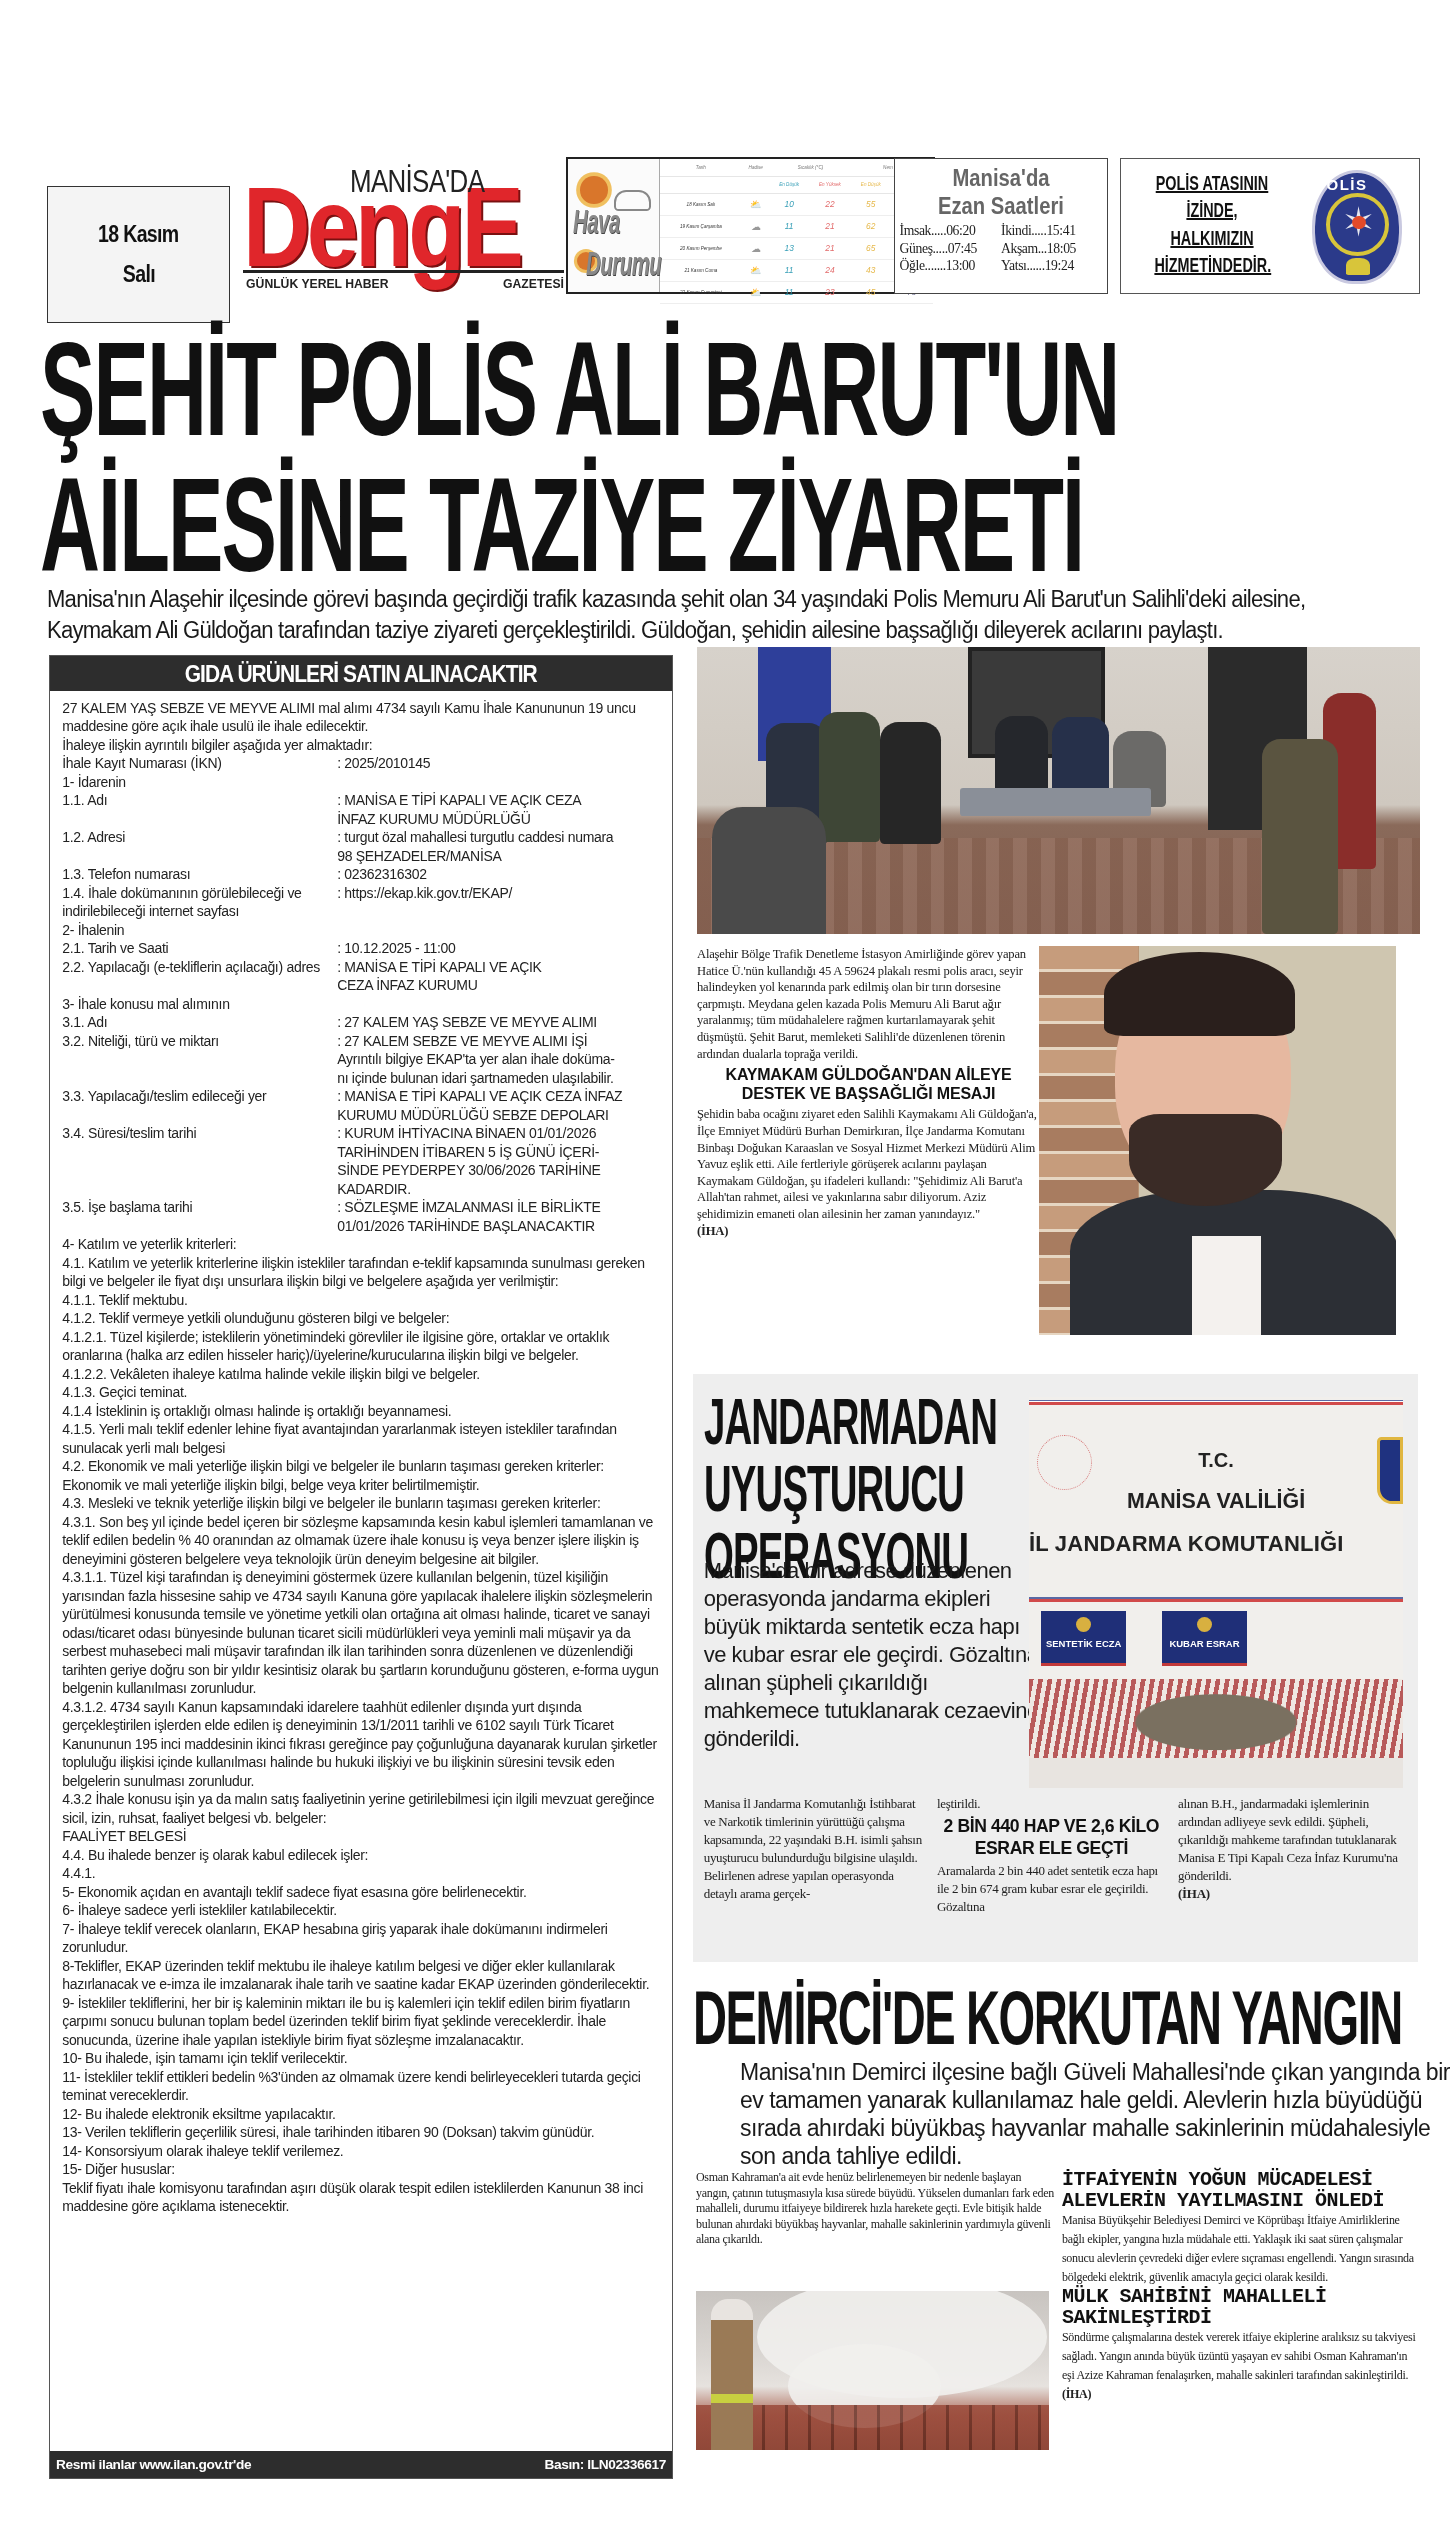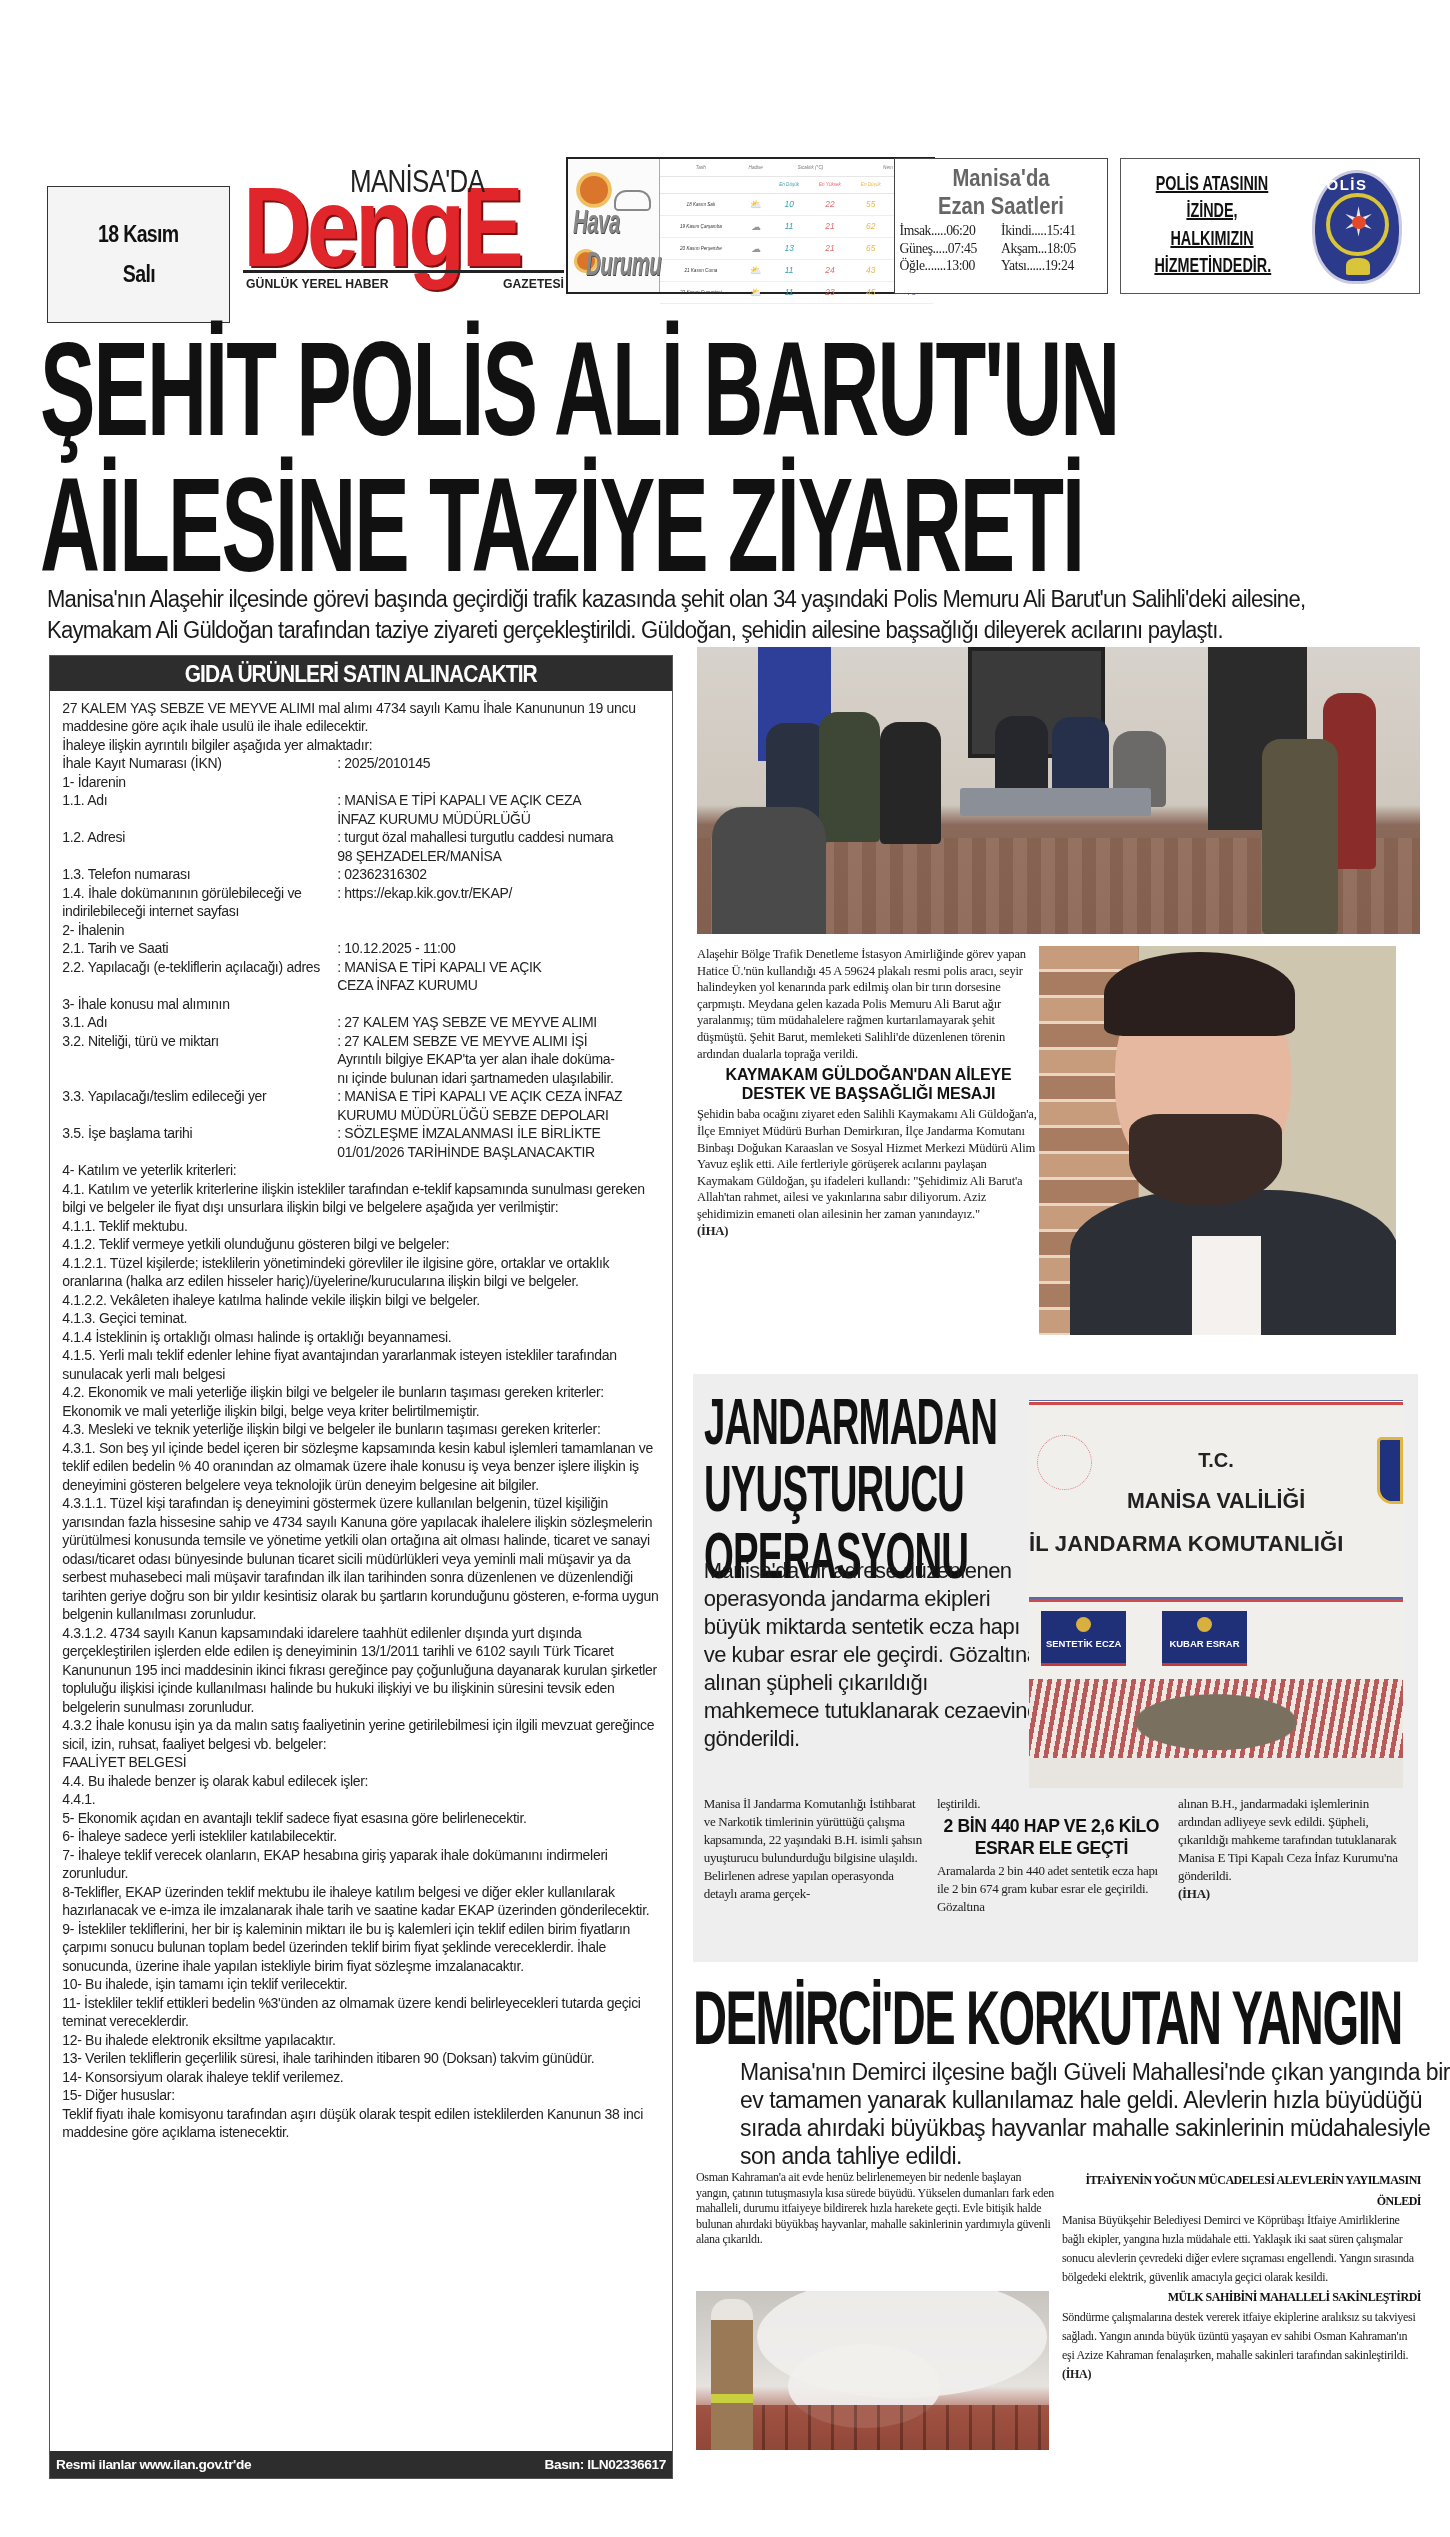--- a/index.html
+++ b/index.html
@@ -110,21 +110,21 @@
   
   .y-title { left: 693px; top: 1983px; width: 733px; font-weight: bold; font-size: 76px; line-height: 69px; letter-spacing: -2.3px; color: #111; white-space: nowrap; }
   .y-title span { display: block; transform: scaleX(0.62); transform-origin: left; }
   .y-lede { left: 696px; top: 2058px; width: 725px; font-size: 23px; line-height: 28px; color: #1a1a1a; letter-spacing: -0.5px; margin-left: 44px; }
   .y-left { left: 696px; top: 2170px; width: 359px; font-family: "Liberation Serif", serif; font-size: 12px; line-height: 15.6px; color: #222; letter-spacing: -0.3px; }
   .y-photo { left: 696px; top: 2291px; width: 353px; height: 159px; overflow: hidden; background: linear-gradient(180deg, #c8c4c0 0%, #dad6d2 40%, #e6e2de 60%, #b07060 78%, #5a3b30 100%); }
   .y-photo .smoke { position: absolute; border-radius: 50%; background: #f1efed; opacity: 0.9; }
   .y-photo .fighter { position: absolute; left: 15.3px; top: 7.6px; width: 42px; height: 153px; border-radius: 17px 17px 3.1px 3.1px; background: linear-gradient(180deg, #e8e4e0 0 14%, #9a7a56 14% 62%, #c8d040 62% 68%, #9a7a56 68% 100%); }
   .y-photo .roof { position: absolute; left: 0; top: 114px; width: 100%; height: 46px; background: repeating-linear-gradient(90deg, #9a4a3a 0 20px, #6a2e22 20px 23px); opacity: 0.85; }
   .y-right { left: 1062px; top: 2170px; width: 359px; font-family: "Liberation Serif", serif; font-size: 12px; line-height: 19px; color: #222; letter-spacing: -0.3px; }
-  .y-sub { font-family: Liberation Serif, serif; font-weight: bold; font-size: 12px; line-height: 20.6px; text-align: right; color: #111; letter-spacing: -0.5px; }
+  .y-sub { font-family: Liberation Mono, monospace; font-weight: bold; font-size: 20px; line-height: 20.6px; text-align: left; color: #111; letter-spacing: -0.5px; }
 </style>
 </head>
 <body>
 
 <div class="abs date-box">
   <span>18 Kasım</span>
   <span>Salı</span>
 </div>
 
 <div class="abs logo">
@@ -296,20 +296,27 @@
         <div class="kv">
           <div>3.2. Niteliği, türü ve miktarı</div>
           <div class="v">: 27 KALEM SEBZE VE MEYVE ALIMI İŞİ
   Ayrıntılı bilgiye EKAP'ta yer alan ihale doküma-
 nı içinde bulunan idari şartnameden ulaşılabilir.</div>
         </div>
         <div class="kv">
           <div>3.3. Yapılacağı/teslim edileceği yer</div>
           <div class="v">: MANİSA E TİPİ KAPALI VE AÇIK CEZA İNFAZ
   KURUMU MÜDÜRLÜĞÜ SEBZE DEPOLARI</div>
+        </div>
+        <div class="kv">
+          <div>3.4. Süresi/teslim tarihi</div>
+          <div class="v">: KURUM İHTİYACINA BİNAEN 01/01/2026
+  TARİHİNDEN İTİBAREN 5 İŞ GÜNÜ İÇERİ-
+SİNDE PEYDERPEY 30/06/2026 TARİHİNE
+KADARDIR.</div>
         </div>
         <div class="kv">
           <div>3.5. İşe başlama tarihi</div>
           <div class="v">: SÖZLEŞME İMZALANMASI İLE BİRLİKTE
   01/01/2026 TARİHİNDE BAŞLANACAKTIR</div>
         </div>
       </div>
     <div id="tender-paras">
         <p>4- Katılım ve yeterlik kriterleri:</p>
         <p>4.1. Katılım ve yeterlik kriterlerine ilişkin istekliler tarafından e-teklif kapsamında sunulması gereken bilgi ve belgeler ile fiyat dışı unsurlara ilişkin bilgi ve belgelere aşağıda yer verilmiştir:</p>

